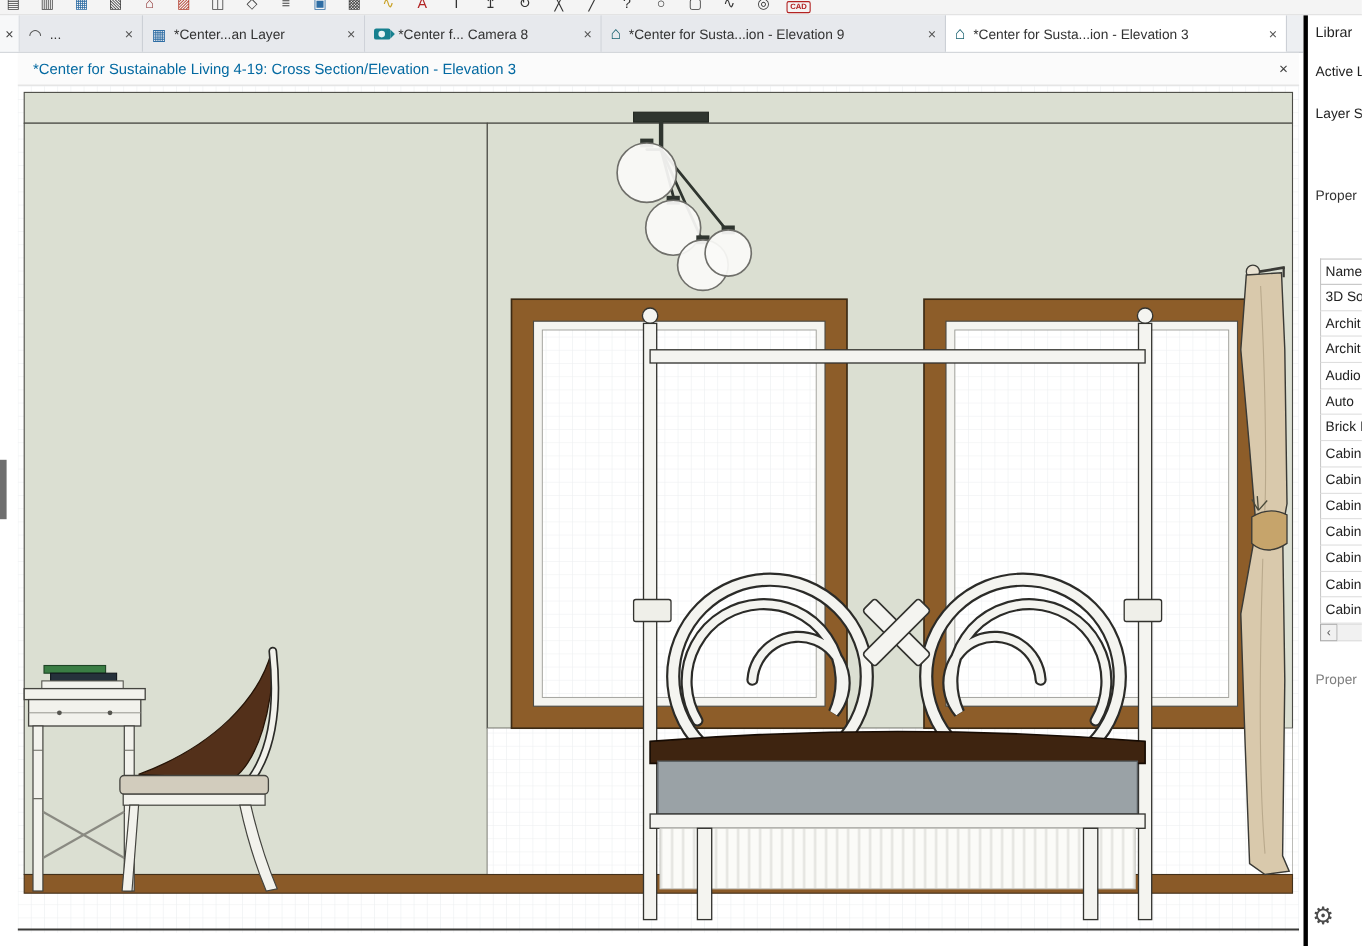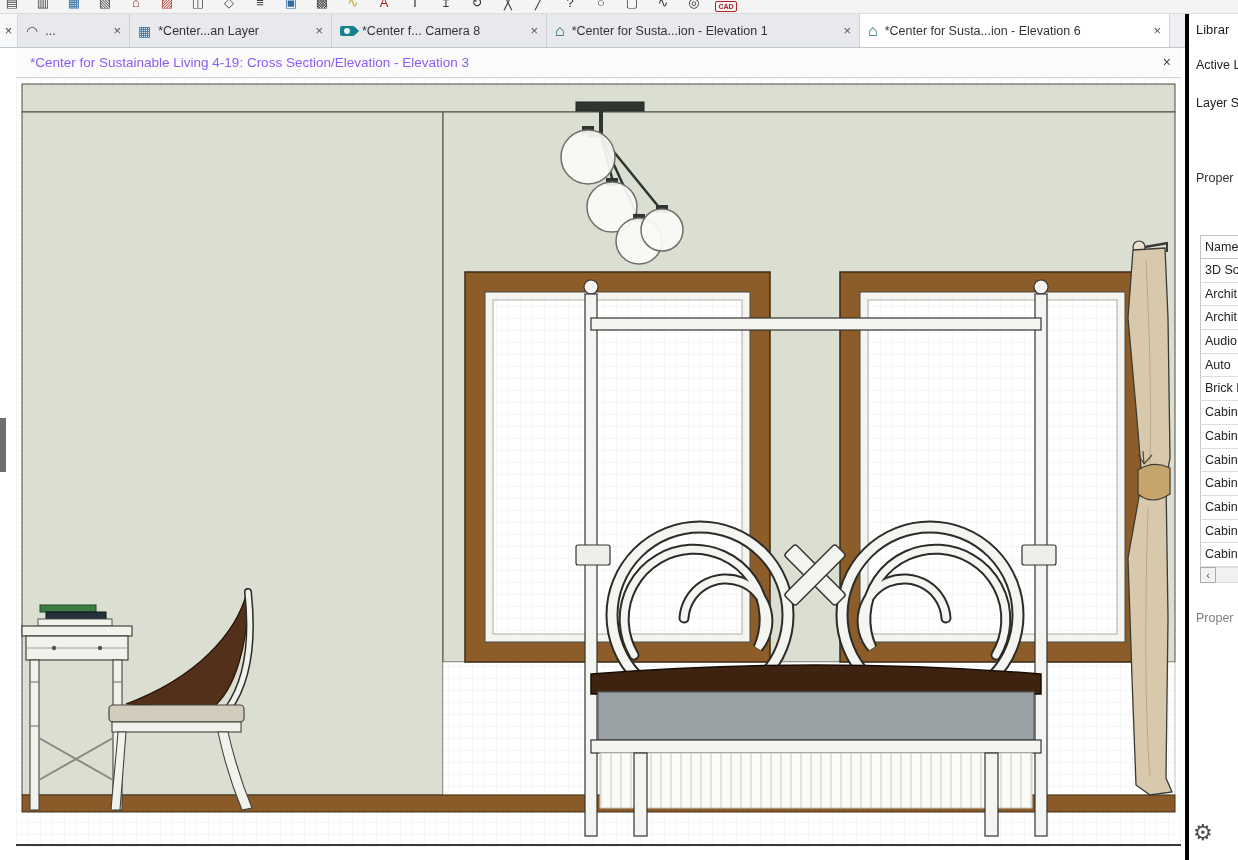--- a/index.html
+++ b/index.html
@@ -47,21 +47,21 @@
   .cam { width:15px; height:10px; background:#17808f; border-radius:2px; position:relative; flex:0 0 auto; }
   .cam::before { content:""; position:absolute; left:4px; top:2px; width:6px; height:6px; border-radius:50%; background:#e8f4f6; }
   .cam::after  { content:""; position:absolute; right:-4px; top:1px; border-left:4px solid #17808f; border-top:4px solid transparent; border-bottom:4px solid transparent; }
   .tab-filler { flex:1 1 auto; }
 
   
   .viewbar {
     position:absolute; left:16px; top:48px; width:1165px; height:30px;
     background:#fbfbfb; border-bottom:1px solid #d6d6d6;
   }
-  .vtitle { position:absolute; left:14px; top:0; line-height:29px; font-size:13.5px; color:#8b5cf6; }
+  .vtitle { position:absolute; left:14px; top:0; line-height:29px; font-size:13.5px; color:#0369a1; }
   .vclose { position:absolute; right:10px; top:0; line-height:29px; font-size:14px; color:#444; }
 
   
   .left-strip { position:absolute; left:0; top:48px; width:16px; height:800px; background:#fff; }
   .vthumb { position:absolute; left:0; top:370px; width:6px; height:54px; background:#6e6e6e; }
 
   
   .canvas { position:absolute; left:16px; top:78px; width:1165px; height:770px; background:#fff; }
 
   
@@ -140,27 +140,27 @@
   </div>
 
   <div class="tab" style="width:215px">
     <span class="cam"></span>
     <span class="tlabel">*Center f... Camera 8</span>
     <span class="tclose">×</span>
   </div>
 
   <div class="tab" style="width:313px">
     <span class="ticon house">⌂</span>
-    <span class="tlabel">*Center for Susta...ion - Elevation 1</span>
+    <span class="tlabel">*Center for Susta...ion - Elevation 9</span>
     <span class="tclose">×</span>
   </div>
 
   <div class="tab active" style="width:310px">
     <span class="ticon house">⌂</span>
-    <span class="tlabel">*Center for Susta...ion - Elevation 6</span>
+    <span class="tlabel">*Center for Susta...ion - Elevation 3</span>
     <span class="tclose">×</span>
   </div>
 
   <div class="tab-filler"></div>
 </div>
 
 <div class="viewbar">
   <span class="vtitle">*Center for Sustainable Living 4-19: Cross Section/Elevation - Elevation 3</span>
   <span class="vclose">×</span>
 </div>

